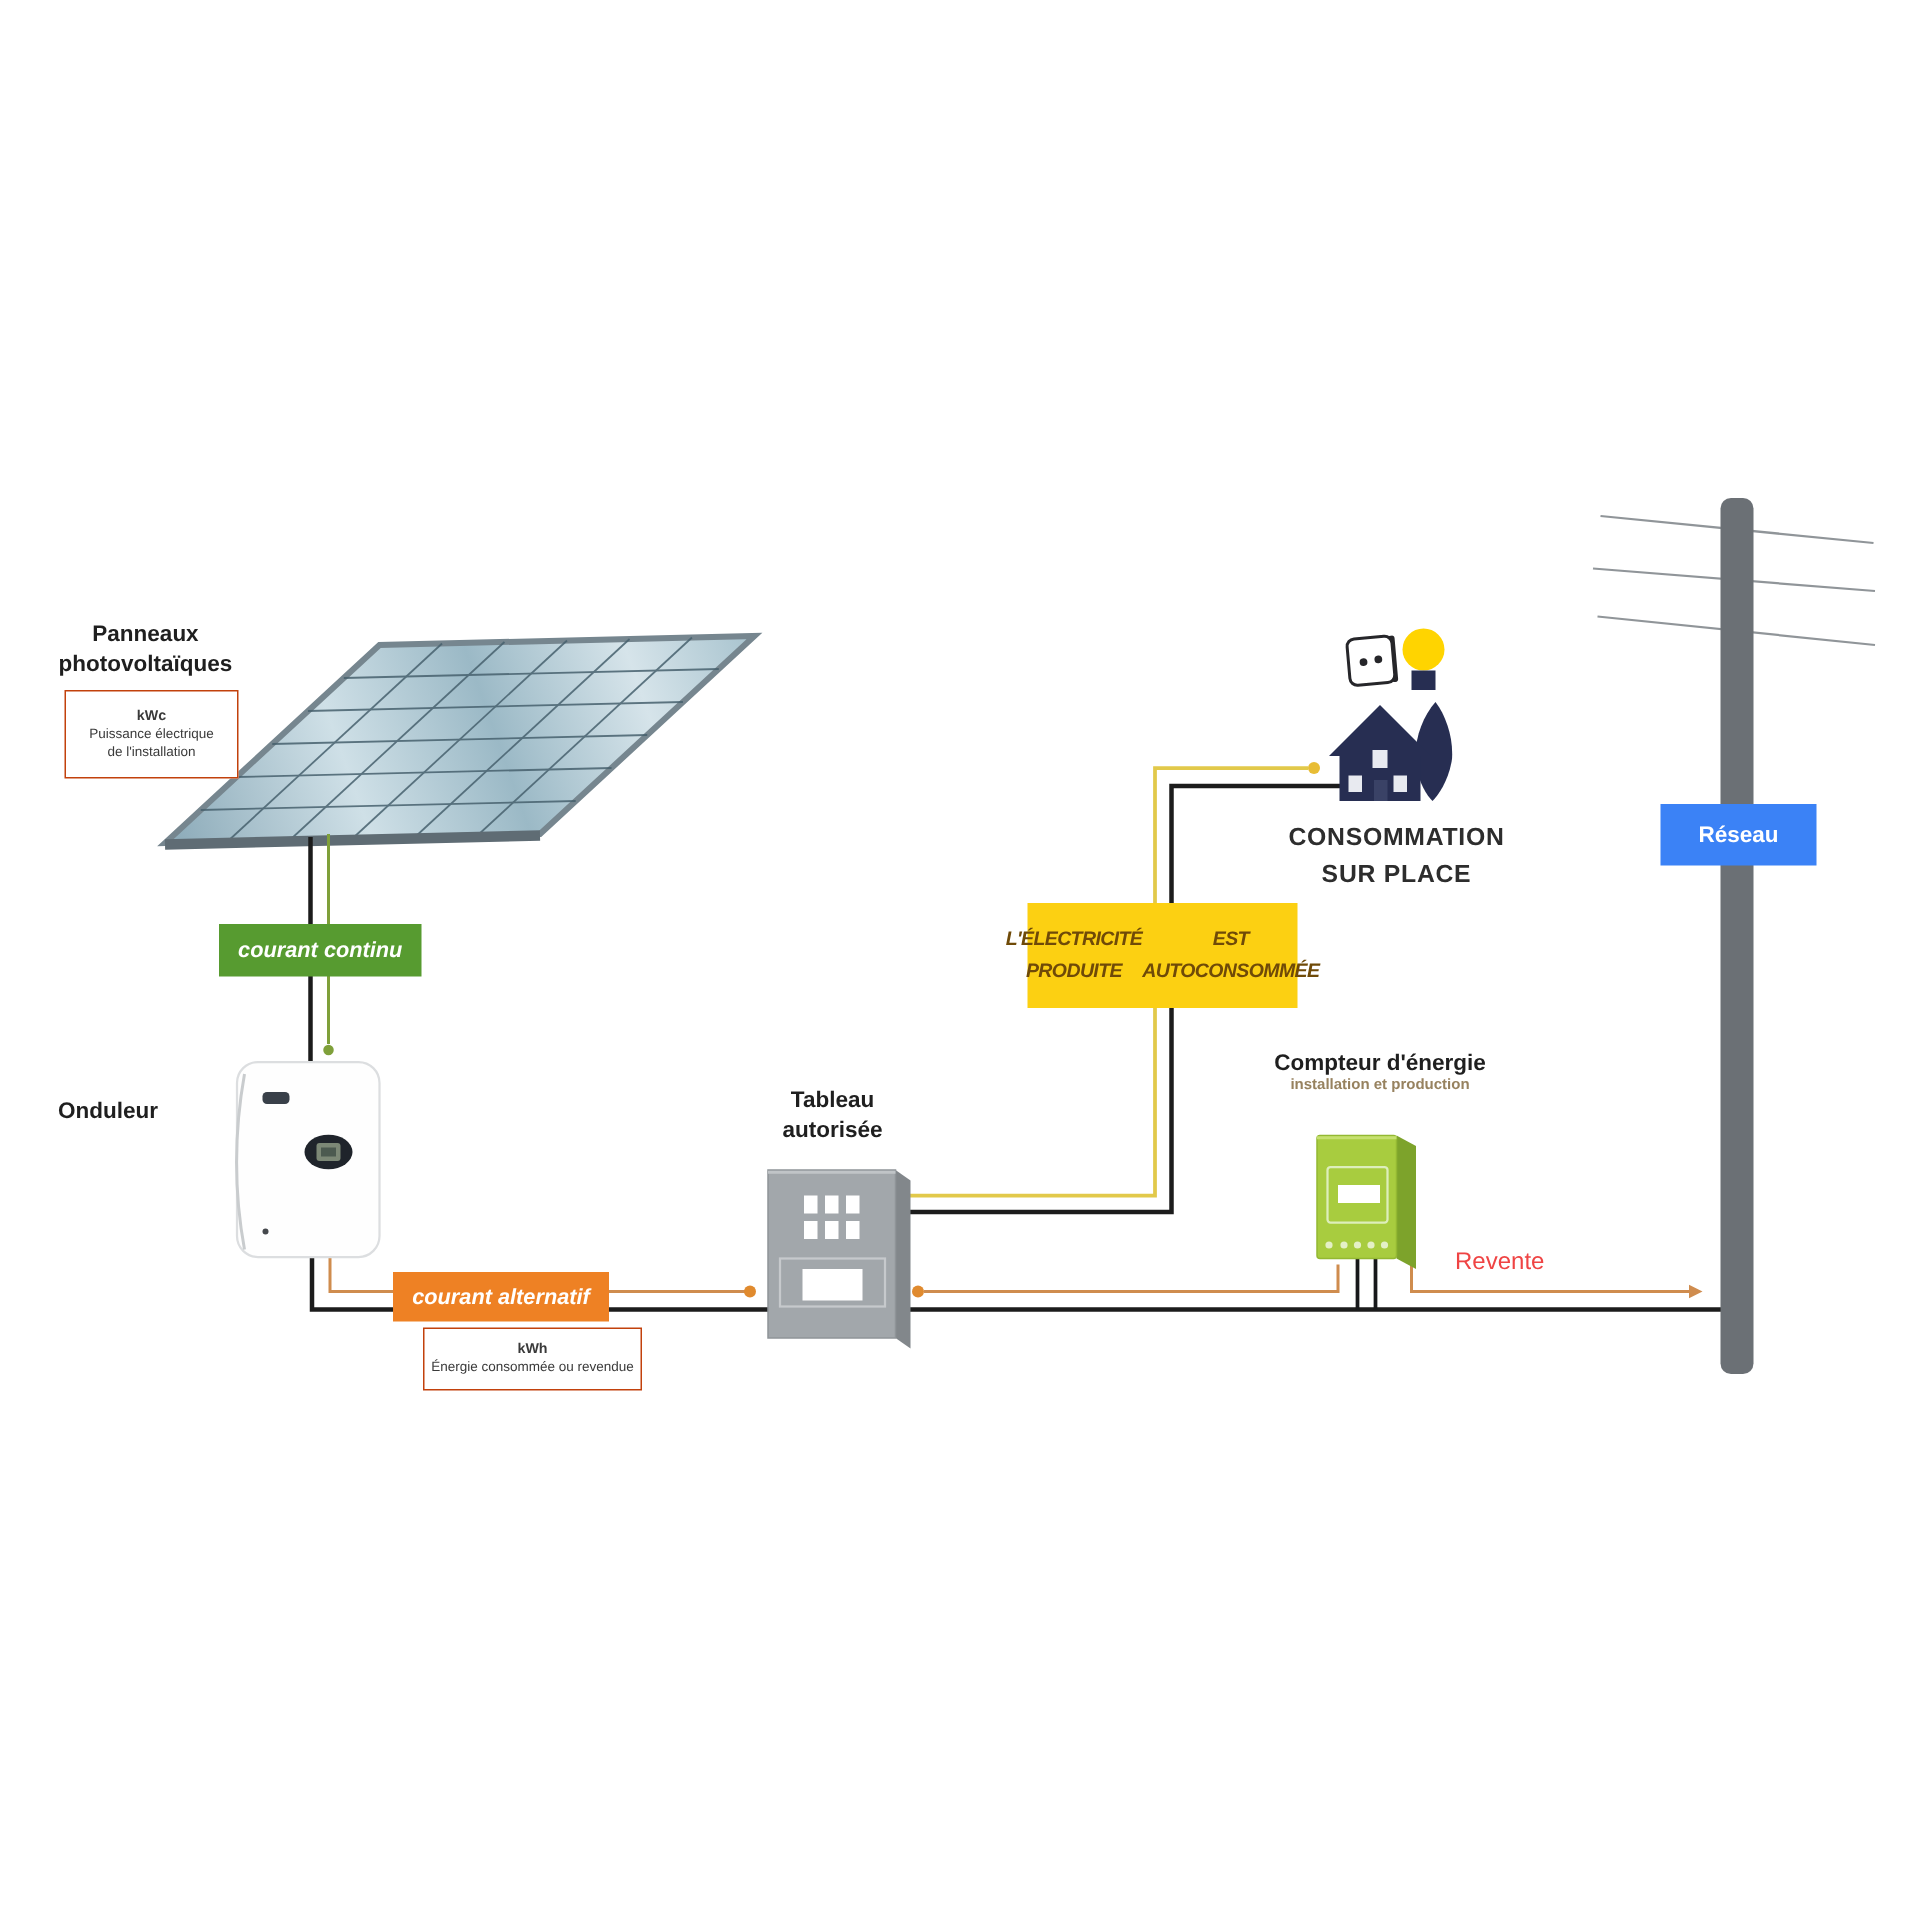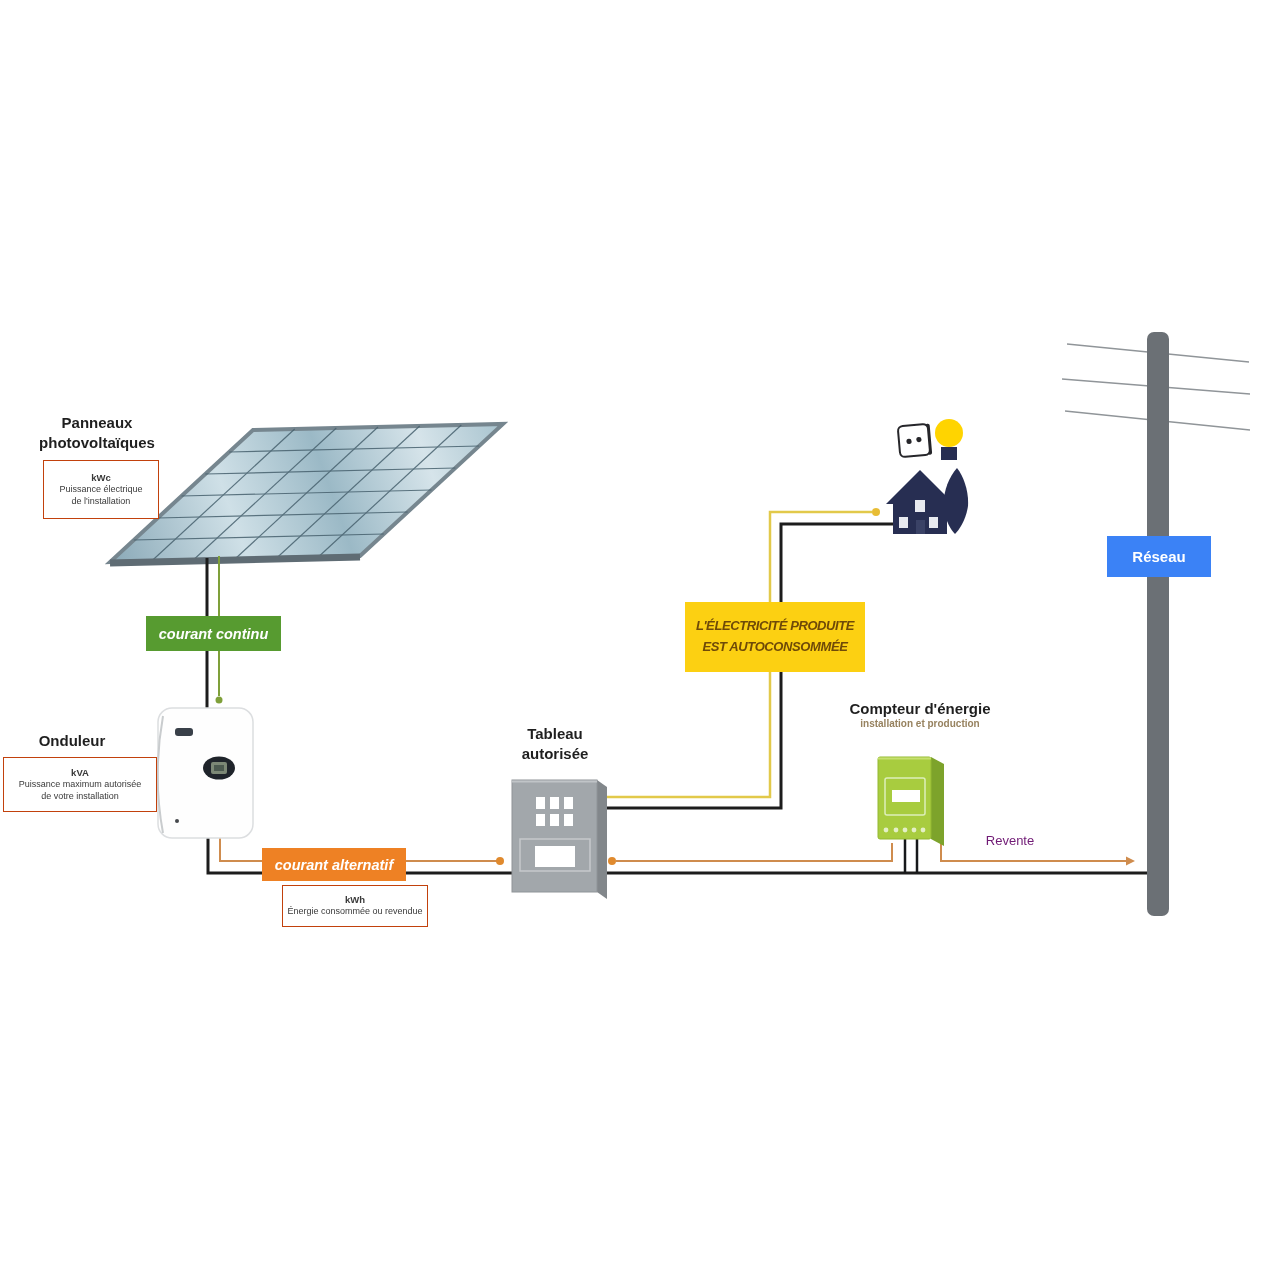--- a/index.html
+++ b/index.html
@@ -11,25 +11,25 @@
   .spec-box{background:#ffffff;border:1px solid #c2410c;text-align:center;color:#3a3a3a;
             display:flex;flex-direction:column;justify-content:center;gap:1px;}
   .spec-unit{font-size:9.5px;font-weight:bold;display:block;}
   .spec-desc{font-size:9px;display:block;line-height:1.25;}
   .tag{display:flex;align-items:center;justify-content:center;color:#ffffff;
        font-weight:bold;font-style:italic;font-size:14.5px;}
   .graybox{background:#3b82f6;color:#ffffff;font-weight:bold;text-align:center;
            display:flex;flex-direction:column;align-items:center;justify-content:center;margin-top:32px;}
   .yellowbox{background:#fcd012;color:#6f4a08;font-weight:bold;font-style:italic;
              font-size:13px;letter-spacing:-0.4px;text-align:center;
-             display:flex;flex-direction:column;align-items:center;justify-content:center;line-height:1.6;}
+             display:flex;flex-direction:row;align-items:center;justify-content:center;line-height:1.6;}
   .onsite{font-size:16.5px;font-weight:600;color:#2d2d2d;text-align:center;line-height:1.5;letter-spacing:0.5px;}
   .mtitle{font-size:15px;font-weight:bold;color:#1f1f1f;display:block;}
   .msub{font-size:10px;font-weight:bold;color:#97825f;display:block;margin-top:1px;}
-  .revente{font-size:13px;color:#701a75;text-align:center;}
+  .revente{font-size:16px;color:#ef4444;text-align:left;}
   .inject{font-size:12.5px;letter-spacing:-0.2px;line-height:1.6;}
   .blk{display:block;}
 </style>
 </head>
 <body>
 
 <div class="canvas">
 
   <svg class="layer" width="1280" height="1280" viewBox="0 0 1280 1280">
     <defs>
@@ -156,43 +156,42 @@
   <div class="abs spec-box" style="left:43px;top:460px;width:114px;height:57px;">
     <span class="spec-unit">kWc</span>
     <span class="spec-desc">Puissance électrique</span>
     <span class="spec-desc">de l'installation</span>
   </div>
 
   <div class="abs tag" style="left:146px;top:616px;width:135px;height:35px;background:#579b30;">courant continu</div>
 
   <div class="abs ttl" style="left:16px;top:731px;width:112px;">Onduleur</div>
 
-  <div class="abs spec-box" style="left:3px;top:757px;width:152px;height:53px;">
-    <span class="spec-unit">kVA</span>
-    <span class="spec-desc">Puissance maximum autorisée</span>
-    <span class="spec-desc">de votre installation</span>
-  </div>
 
   <div class="abs tag" style="left:262px;top:848px;width:144px;height:33px;background:#ee8124;">courant alternatif</div>
 
   <div class="abs spec-box" style="left:262px;top:885px;width:144px;height:40px;margin-left:20px;">
     <span class="spec-unit">kWh</span>
     <span class="spec-desc">Énergie consommée ou revendue</span>
   </div>
 
   <div class="abs ttl" style="left:501px;top:724px;width:108px;">
     <span class="blk">Tableau</span>
     <span class="blk">autorisée</span>
   </div>
 
   <div class="abs yellowbox" style="left:685px;top:602px;width:180px;height:70px;">
     <span class="blk">L'ÉLECTRICITÉ PRODUITE</span>
     <span class="blk">EST AUTOCONSOMMÉE</span>
   </div>
 
+  <div class="abs onsite" style="left:850px;top:546px;width:162px;">
+    <span class="blk">CONSOMMATION</span>
+    <span class="blk">SUR PLACE</span>
+  </div>
 
   <div class="abs" style="left:836px;top:700px;width:168px;text-align:center;">
     <span class="mtitle">Compteur d'énergie</span>
     <span class="msub">installation et production</span>
   </div>
 
   <div class="abs revente" style="left:970px;top:833px;width:80px;">Revente</div>
 
   <div class="abs graybox" style="left:1107px;top:504px;width:104px;height:41px;font-size:15px;">Réseau</div>
 

